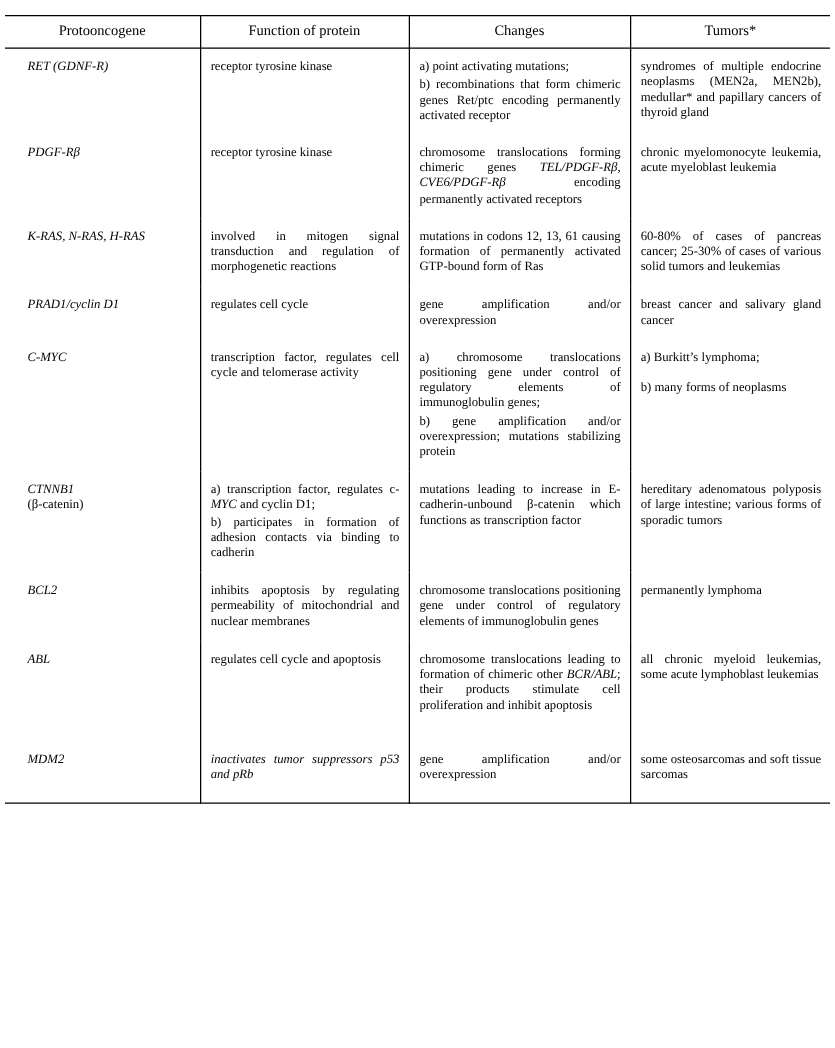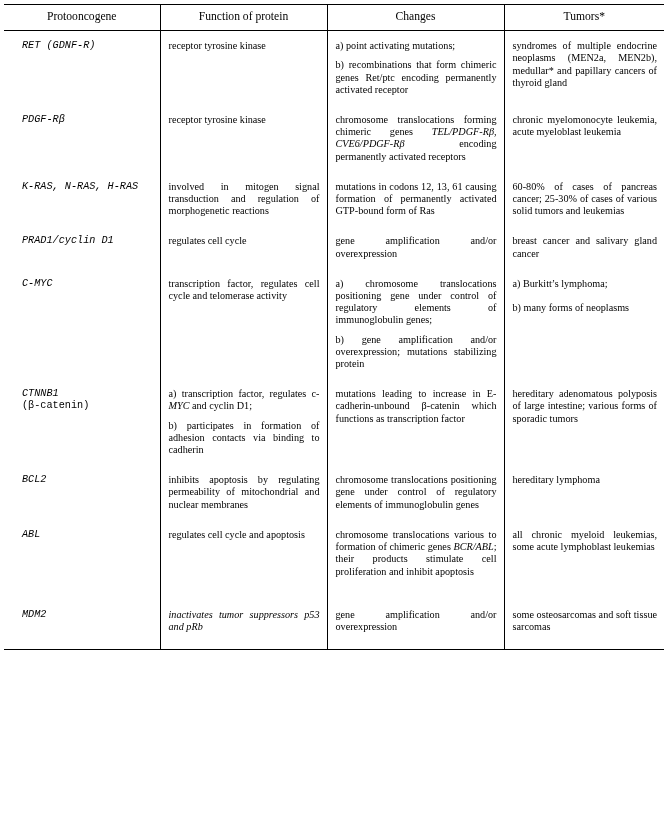--- a/index.html
+++ b/index.html
@@ -18,21 +18,21 @@
   #sheet {
     position: relative;
     width: 668px;
     height: 838px;
     box-sizing: border-box;
   }
 
   table.onco {
     position: absolute;
     left: 4px;
-    top: 4px;
+    top: 12px;
     width: 660px;
     border-collapse: collapse;
     table-layout: fixed;
     font-size: 10.2px;
     line-height: 12.2px;
   }
 
   
   table.onco thead tr.head-row > th {
     border-top: 1.6px solid #000;
@@ -64,33 +64,32 @@
 
   
   .cell {
     padding: 9px 7px 9px 8px;
     box-sizing: border-box;
   }
   .cell.gene {
     font-style: italic;
     padding-left: 18px;
     white-space: pre-line;
-    font-family: Liberation Mono, monospace;
   }
   .cell.just {
     text-align: justify;
     text-align-last: left;
     -moz-text-align-last: left;
     hyphens: none;
   }
 
   .cell p {
     margin: 0;
   }
-  .cell p + p { margin-top: 7px; }
+  .cell p + p { margin-top: 2px; }
 
   .gap-before { margin-top: 12.2px !important; }
 
   i { font-style: italic; }
   .ul { text-decoration-thickness: 1px; }
 </style>
 </head>
 <body>
 
 <div id="sheet">
@@ -223,33 +222,33 @@
         <td>
           <div class="cell gene">BCL2</div>
         </td>
         <td>
           <div class="cell just">inhibits apoptosis by regulating permeability of mitochondrial and nuclear membranes</div>
         </td>
         <td>
           <div class="cell just">chromosome translocations positioning gene under control of regulatory elements of immunoglobulin genes</div>
         </td>
         <td>
-          <div class="cell just">hereditary lymphoma</div>
+          <div class="cell just">permanently lymphoma</div>
         </td>
       </tr>
 
       <tr>
         <td>
           <div class="cell gene">ABL</div>
         </td>
         <td>
           <div class="cell just">regulates cell cycle and apoptosis</div>
         </td>
         <td>
-          <div class="cell just"><span>chromosome translocations various to formation of chimeric genes </span><i>BCR/ABL</i><span>; their products stimulate cell proliferation and inhibit apoptosis</span></div>
+          <div class="cell just"><span>chromosome translocations leading to formation of chimeric other </span><i>BCR/ABL</i><span>; their products stimulate cell proliferation and inhibit apoptosis</span></div>
         </td>
         <td>
           <div class="cell just">all chronic myeloid leukemias, some acute lymphoblast leukemias</div>
         </td>
       </tr>
 
       <tr class="last-row">
         <td>
           <div class="cell gene" style="padding-top:22px;padding-bottom:16px;">MDM2</div>
         </td>

